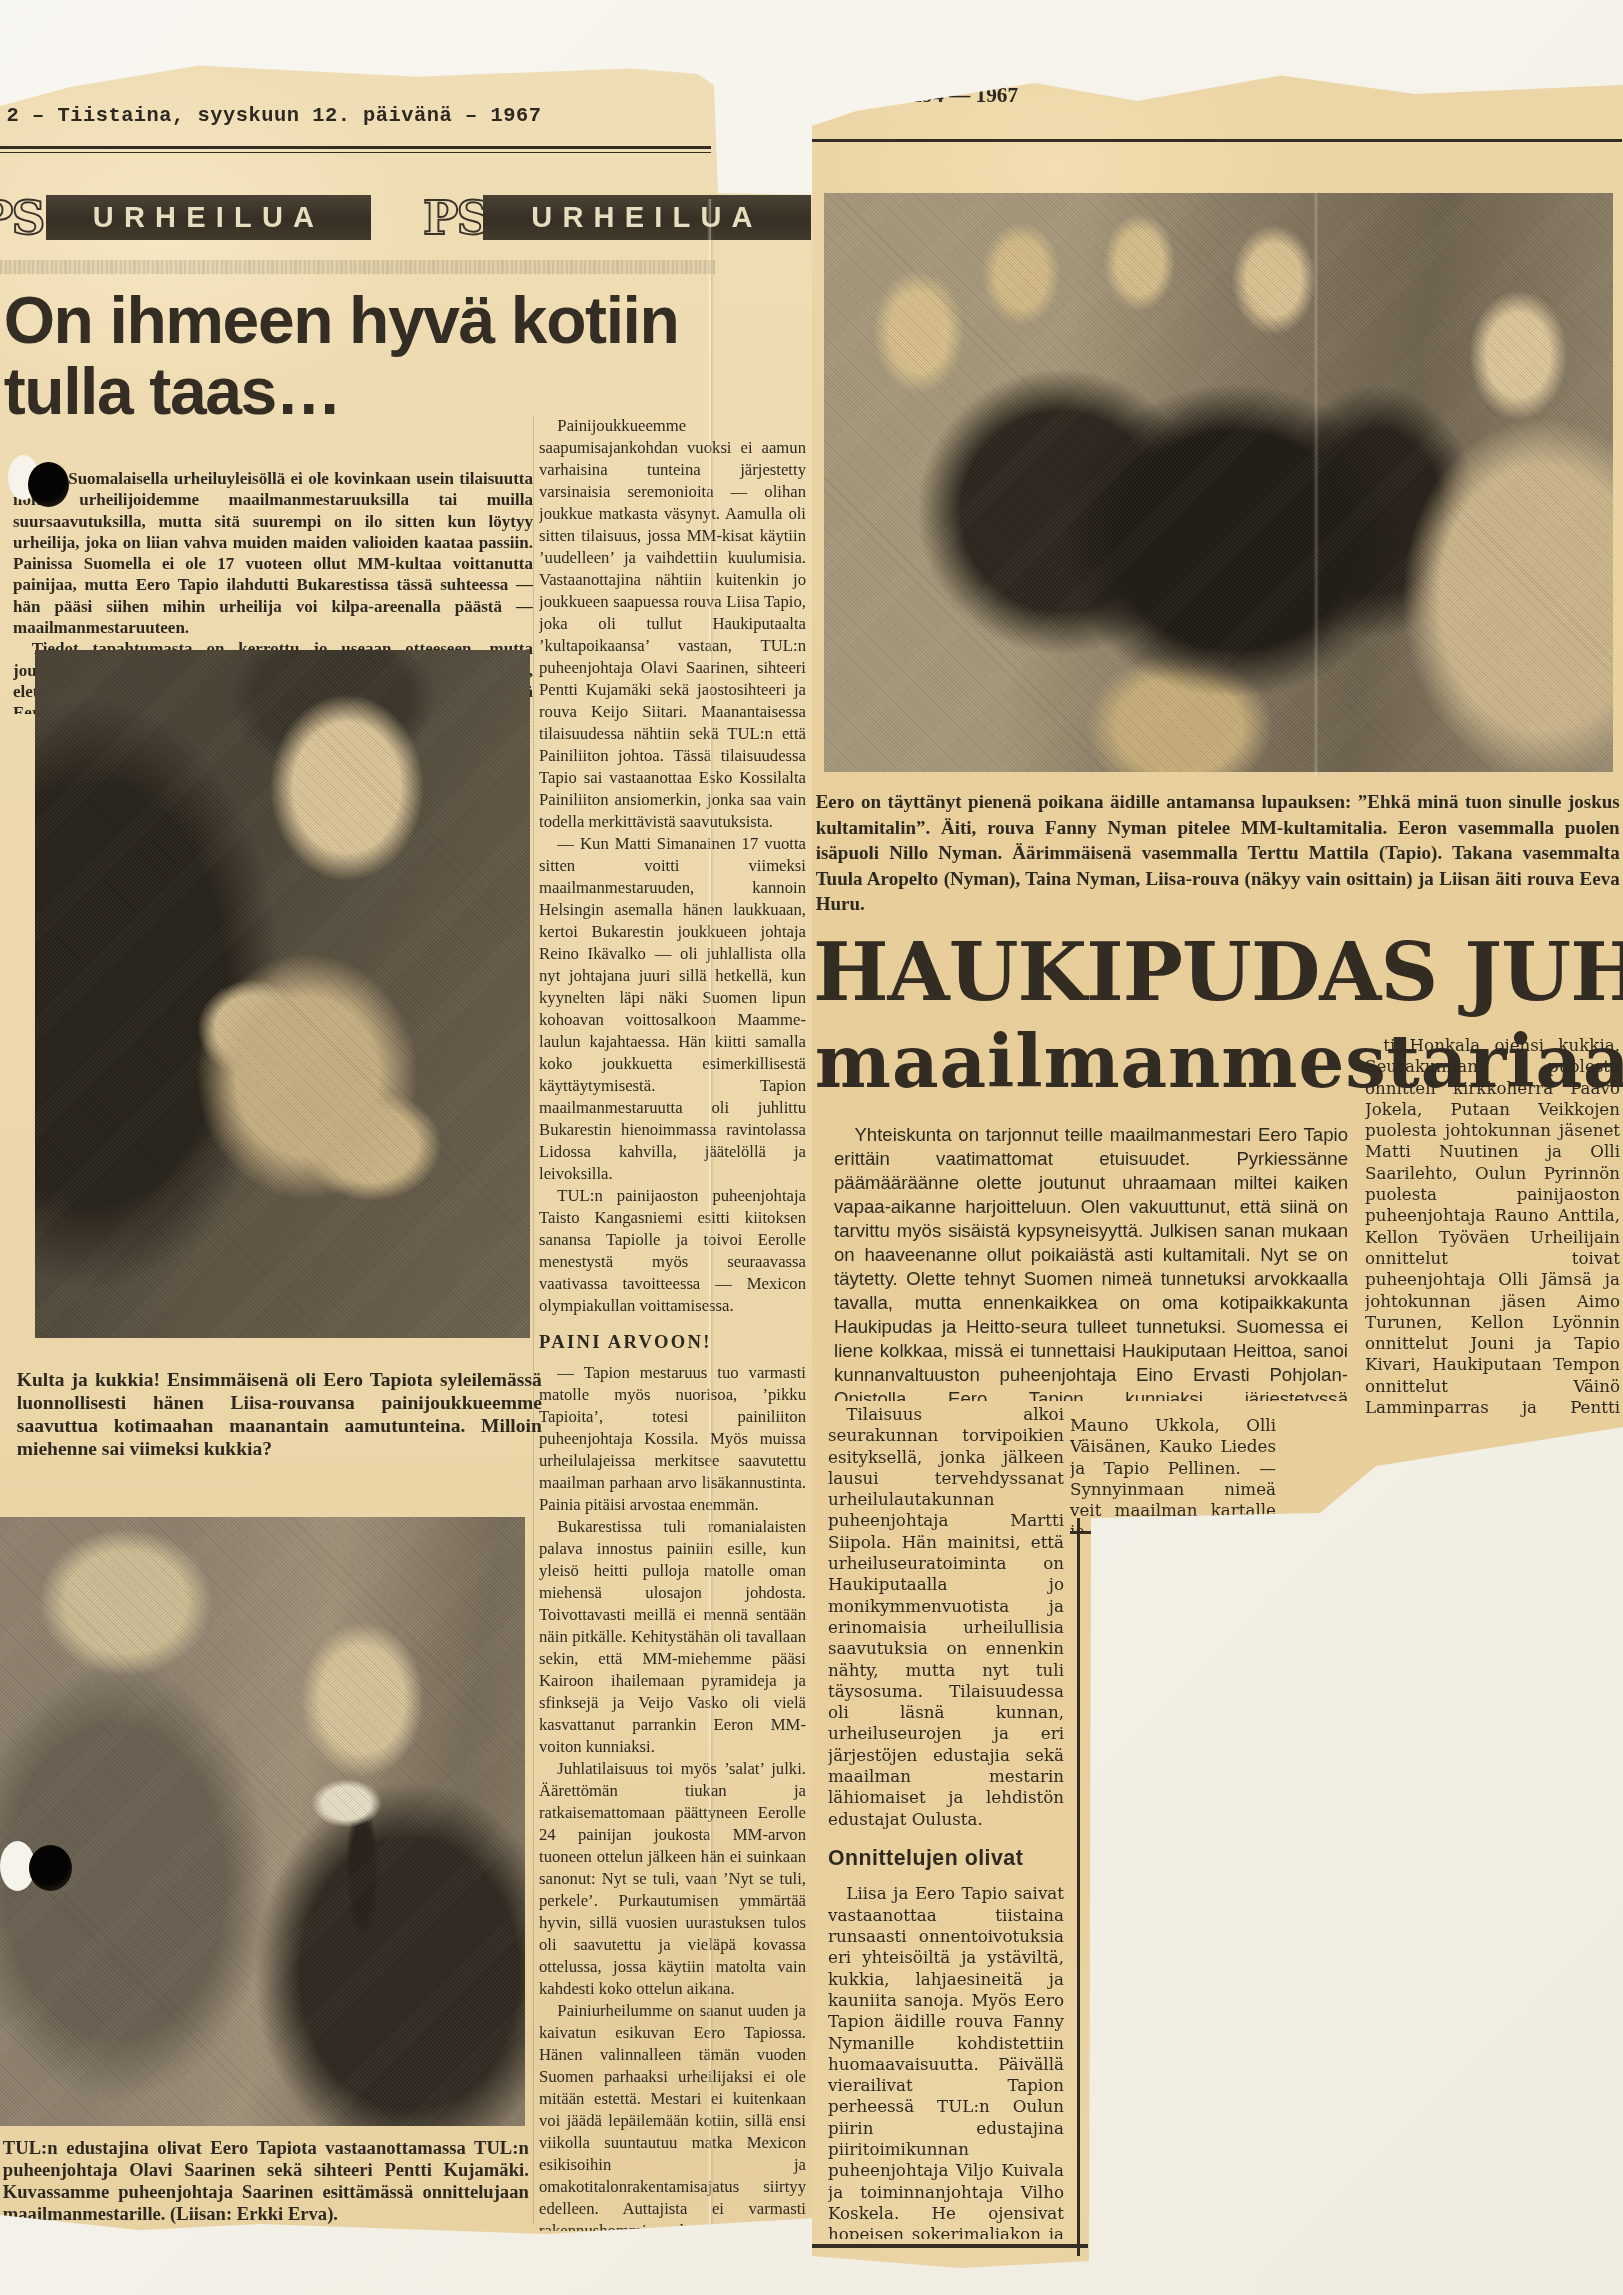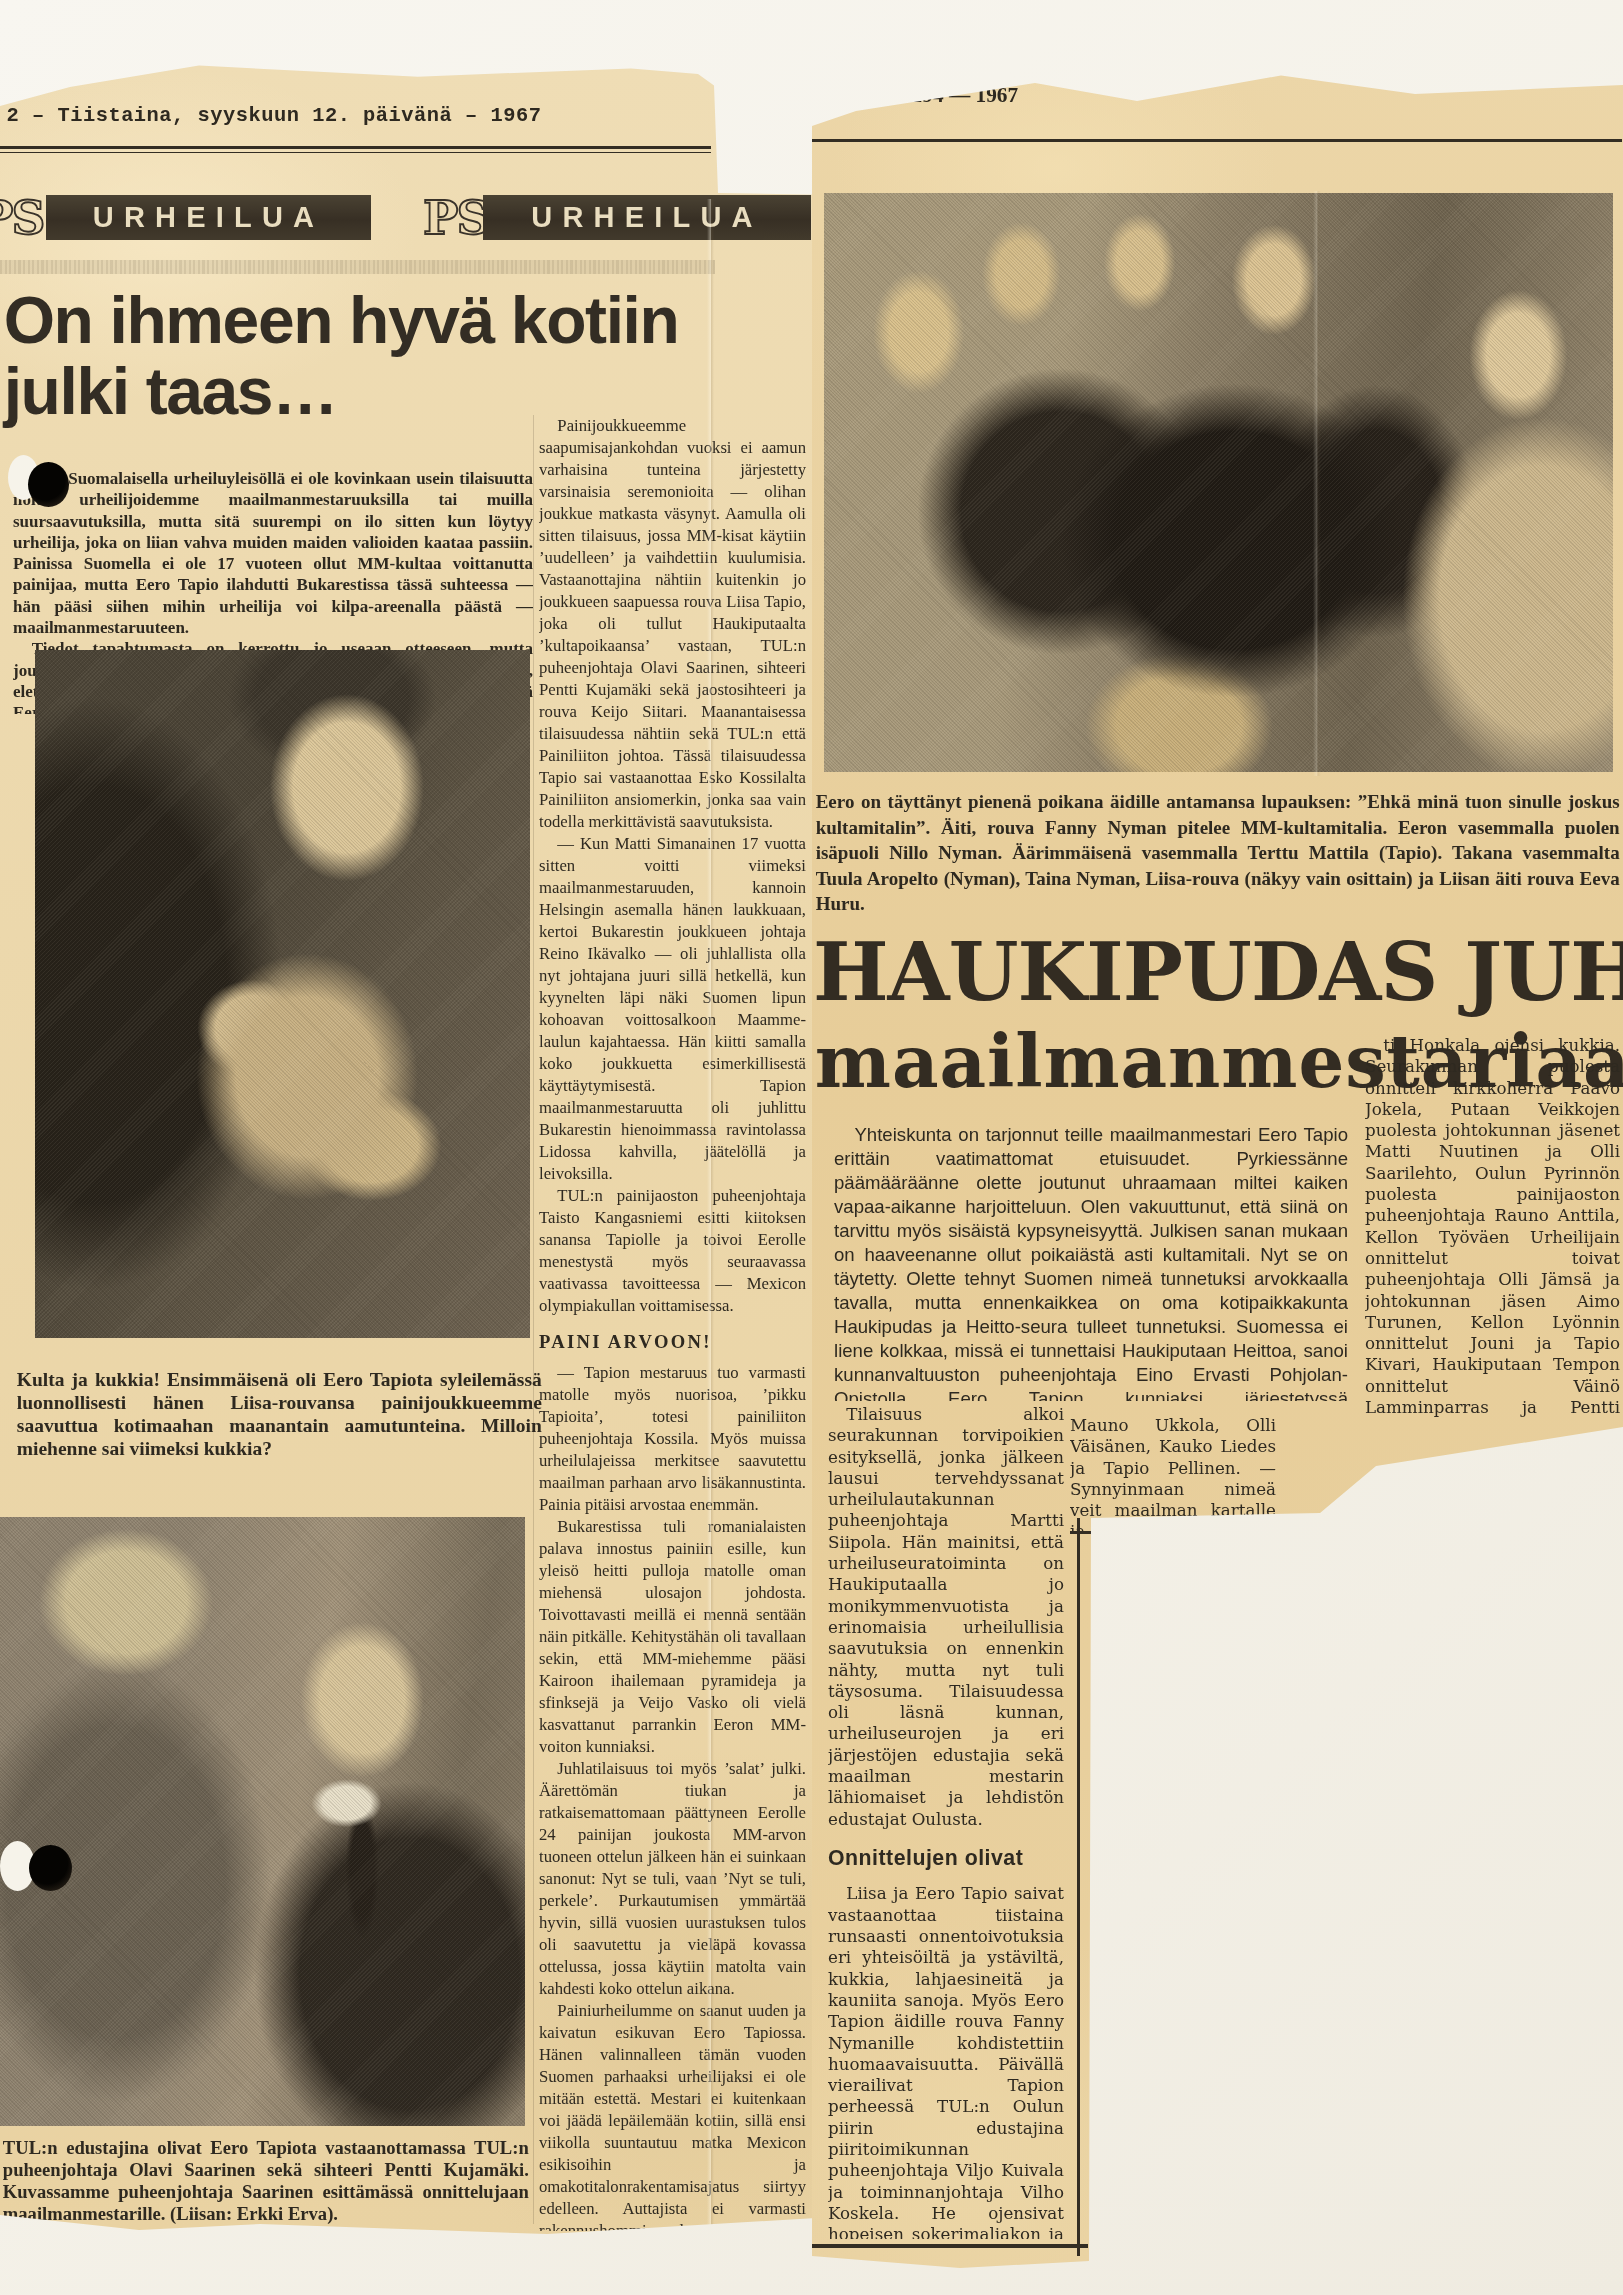--- a/index.html
+++ b/index.html
@@ -67,21 +67,21 @@
     <div class="abs" style="left:0;top:134px;width:812px;height:46px;">
       <div class="abs ps" style="left:-22px;top:0;">PS</div>
       <div class="abs bar" style="left:46px;top:0.9px;width:325px;height:45px;">URHEILUA</div>
       <div class="abs ps" style="left:423px;top:0;">PS</div>
       <div class="abs bar" style="left:483px;top:0.9px;width:328px;height:45px;">URHEILUA</div>
     </div>
 
     <div class="abs band" style="left:0;top:200px;width:715px;height:14px;opacity:.55;"></div>
 
     <div class="abs h1L" style="left:3.7px;top:225px;width:765px;">On ihmeen hyvä kotiin
-julki taas…</div>
+tulla taas…</div>
 
     <div class="abs colA" style="left:13px;top:408px;width:520px;height:246px;">
       <p>(PS) Suomalaisella urheiluyleisöllä ei ole kovinkaan usein tilaisuutta iloita urheilijoidemme maailmanmestaruuksilla tai muilla suursaavutuksilla, mutta sitä suurempi on ilo sitten kun löytyy urheilija, joka on liian vahva muiden maiden valioiden kaataa passiin. Painissa Suomella ei ole 17 vuoteen ollut MM-kultaa voittanutta painijaa, mutta Eero Tapio ilahdutti Bukarestissa tässä suhteessa — hän pääsi siihen mihin urheilija voi kilpa-areenalla päästä — maailmanmestaruuteen.</p>
       <p>Tiedot tapahtumasta on kerrottu jo useaan otteeseen, mutta joukkueen saavuttua sunnuntain ja maanantain vastaisena yönä kotiin, elettiin kisat ”uudelleen” maanantaina painijoukkueemme ja lähinnä Eero Tapion kunniaksi järjestetyssä tilaisuudessa.</p>
     </div>
 
     <div class="abs colB" style="left:539px;top:355px;width:267px;height:1816px;">
       <p>Painijoukkueemme saapumisajankohdan vuoksi ei aamun varhaisina tunteina järjestetty varsinaisia seremonioita — olihan joukkue matkasta väsynyt. Aamulla oli sitten tilaisuus, jossa MM-kisat käytiin ’uudelleen’ ja vaihdettiin kuulumisia. Vastaanottajina nähtiin kuitenkin jo joukkueen saapuessa rouva Liisa Tapio, joka oli tullut Haukiputaalta ’kultapoikaansa’ vastaan, TUL:n puheenjohtaja Olavi Saarinen, sihteeri Pentti Kujamäki sekä jaostosihteeri ja rouva Keijo Siitari. Maanantaisessa tilaisuudessa nähtiin sekä TUL:n että Painiliiton johtoa. Tässä tilaisuudessa Tapio sai vastaanottaa Esko Kossilalta Painiliiton ansiomerkin, jonka saa vain todella merkittävistä saavutuksista.</p>
       <p>— Kun Matti Simanainen 17 vuotta sitten voitti viimeksi maailmanmestaruuden, kannoin Helsingin asemalla hänen laukkuaan, kertoi Bukarestin joukkueen johtaja Reino Ikävalko — oli juhlallista olla nyt johtajana juuri sillä hetkellä, kun kyynelten läpi näki Suomen lipun kohoavan voittosalkoon Maamme-laulun kajahtaessa. Hän kiitti samalla koko joukkuetta esimerkillisestä käyttäytymisestä. Tapion maailmanmestaruutta oli juhlittu Bukarestin hienoimmassa ravintolassa Lidossa kahvilla, jäätelöllä ja leivoksilla.</p>
       <p>TUL:n painijaoston puheenjohtaja Taisto Kangasniemi esitti kiitoksen sanansa Tapiolle ja toivoi Eerolle menestystä myös seuraavassa vaativassa tavoitteessa — Mexicon olympiakullan voittamisessa.</p>

